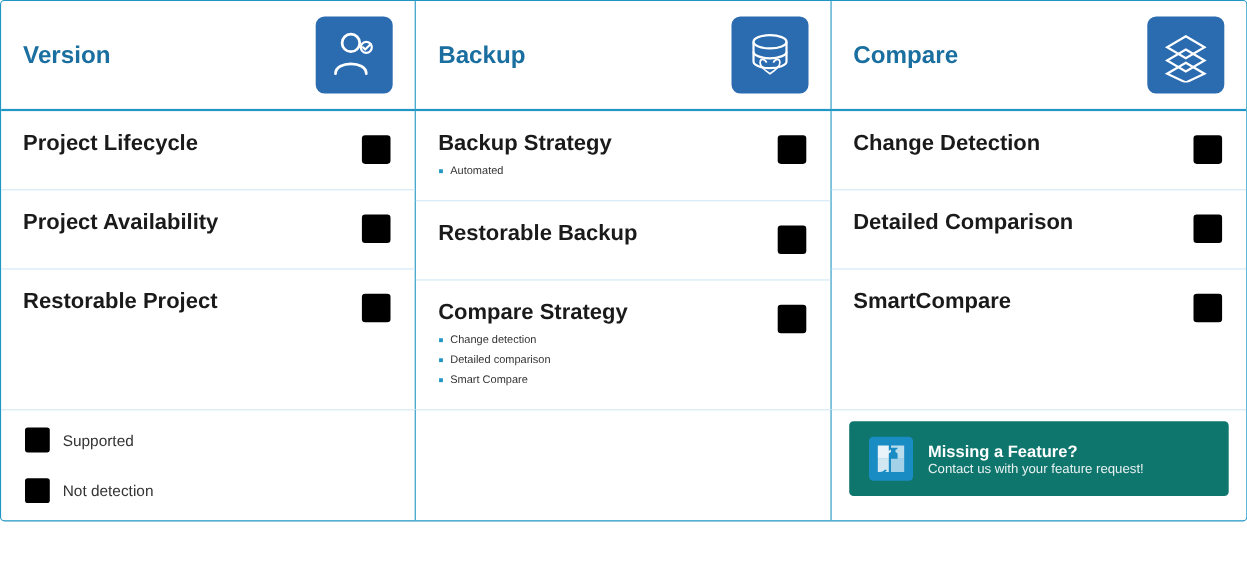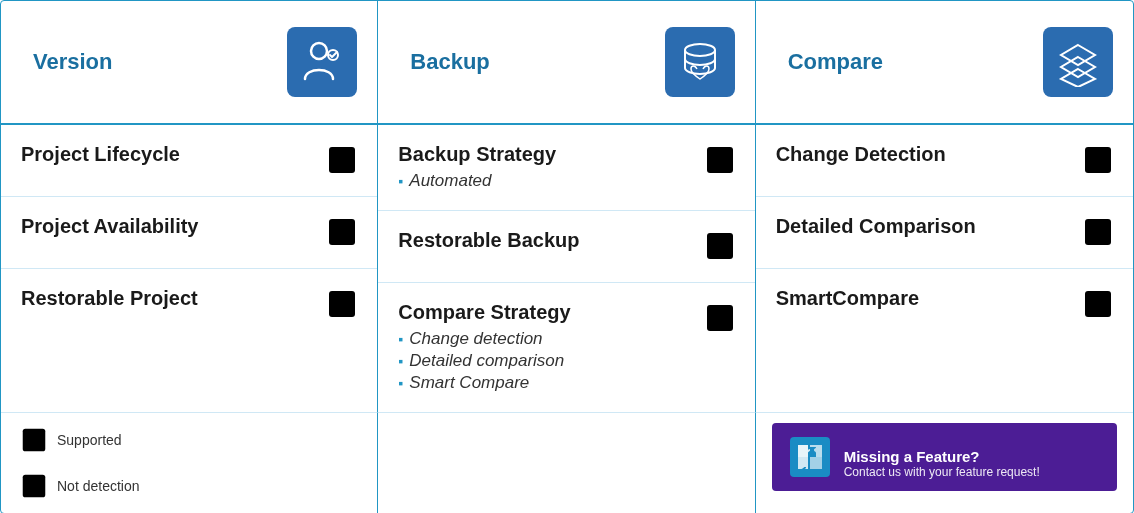--- a/index.html
+++ b/index.html
@@ -22,23 +22,22 @@
     .header-row {
       display: grid;
       grid-template-columns: 1fr 1fr 1fr;
       border-bottom: 2px solid #2196c4;
     }
 
     .header-cell {
       display: flex;
       align-items: center;
       justify-content: space-between;
-      padding: 26px 20px;
+      padding: 14px 20px;
       border-right: 1.5px solid #2196c4;
-      margin-left: 12px;
     }
     .header-cell:last-child {
       border-right: none;
       gap: 16px;
     }
 
     .header-title {
       font-size: 22px;
       font-weight: bold;
       color: #1a6fa0;
@@ -93,26 +92,25 @@
       font-weight: bold;
       color: #1a1a1a;
       margin-bottom: 4px;
     }
 
     .feature-sublist {
       list-style: none;
       margin-top: 4px;
     }
     .feature-sublist li {
-      font-size: 17px;
+      font-size: 10px;
       color: #333;
       padding: 1px 0;
       display: flex;
       align-items: center;
-      font-style: italic;
     }
     .feature-sublist li::before {
       content: '▪';
       color: #2196c4;
       font-size: 14px;
       margin-right: 6px;
       flex-shrink: 0;
     }
 
     .check-icon {
@@ -133,25 +131,25 @@
     .legend-item {
       display: flex;
       align-items: center;
       gap: 10px;
       font-size: 14px;
       color: #333;
     }
 
     
     .missing-feature-banner {
-      background: #4c1d95;
+      background: #0f766e;
       border-radius: 4px;
       padding: 12px 16px;
       display: flex;
-      align-items: flex-end;
+      align-items: center;
       gap: 12px;
       margin: 10px 16px 16px 16px;
     }
     .missing-feature-icon {
       width: 44px;
       height: 44px;
       flex-shrink: 0;
     }
     .missing-feature-text {
       color: #fff;

